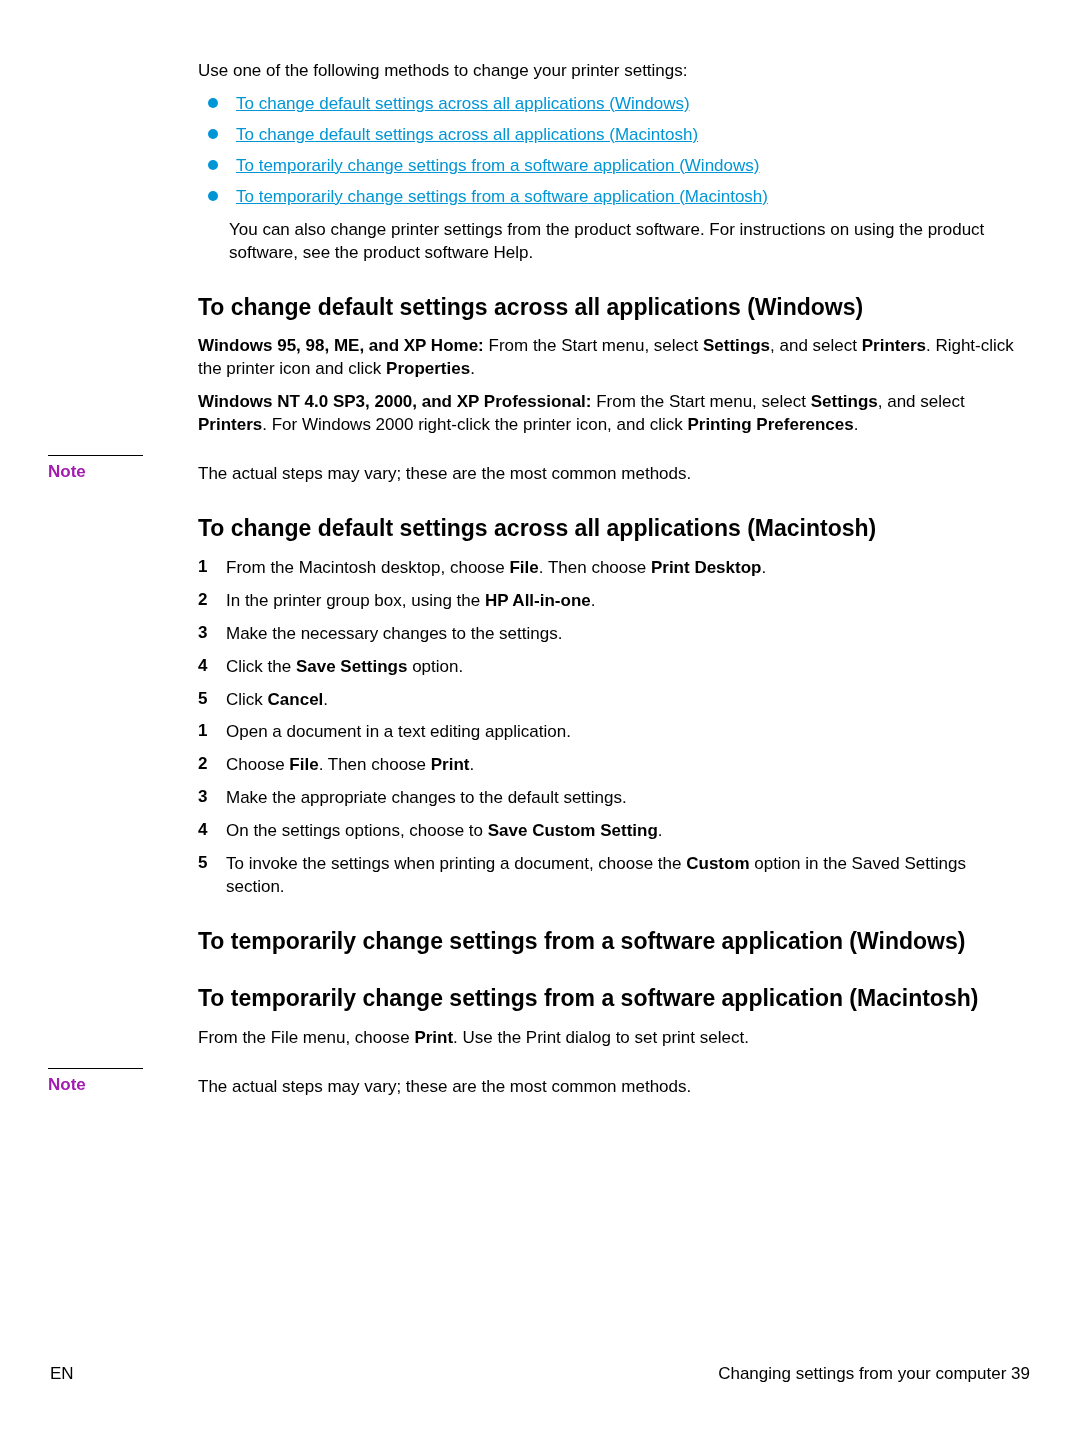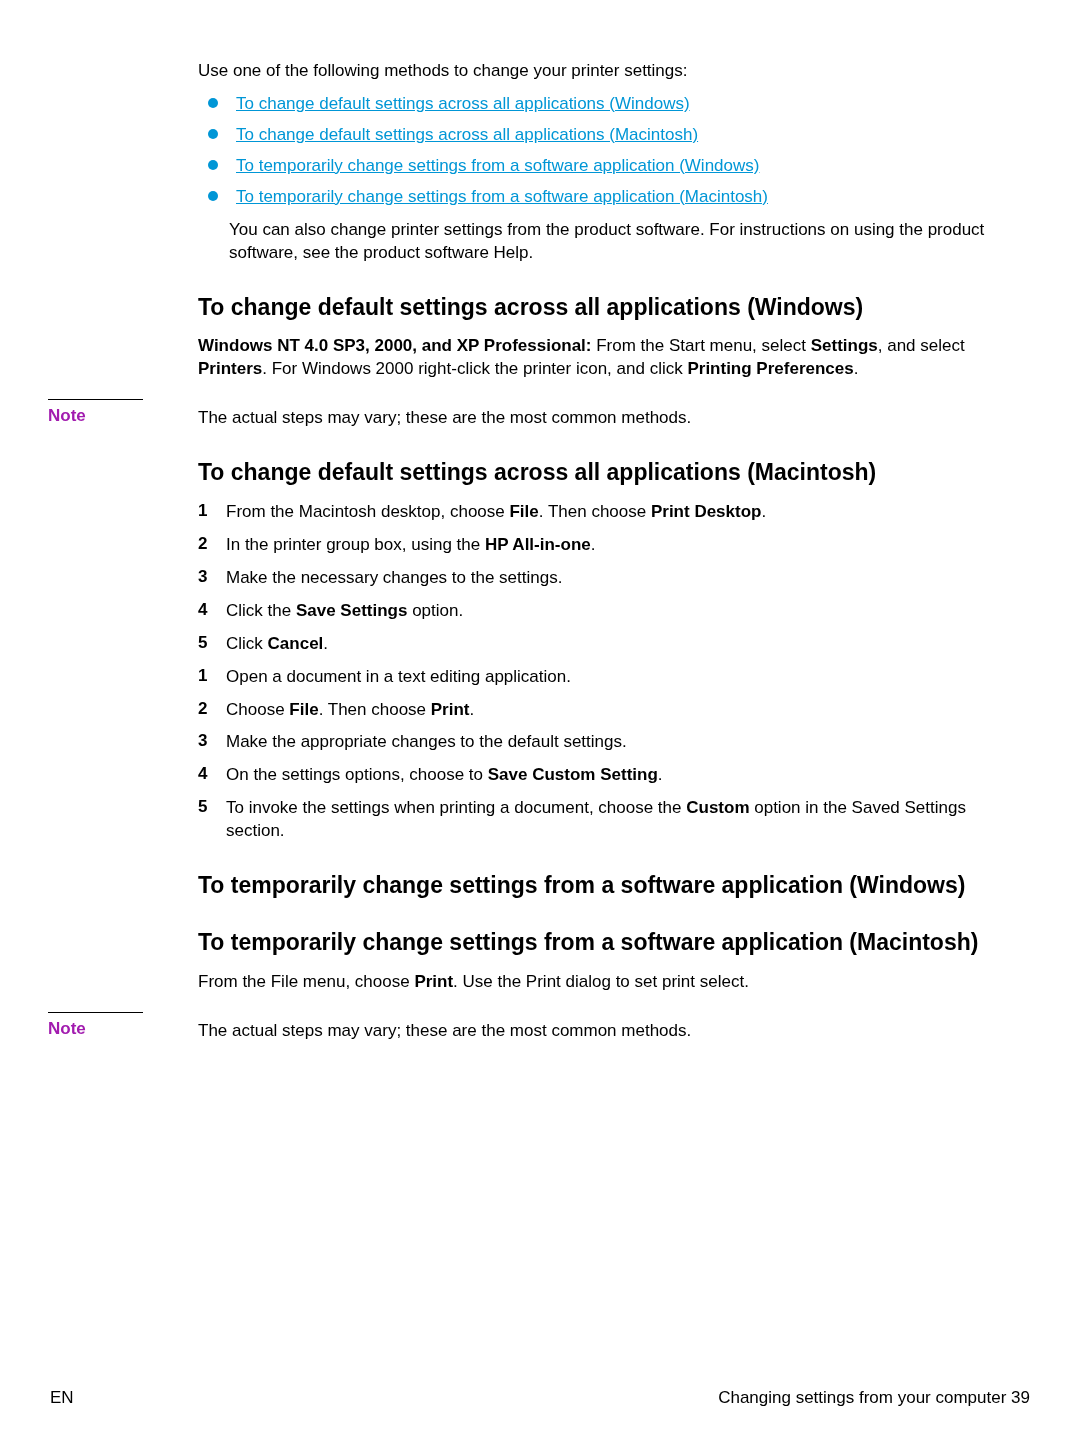--- a/index.html
+++ b/index.html
@@ -19,21 +19,21 @@
   .note-label-wrap { width: 150px; flex: 0 0 150px; }
   .note-rule { border-top: 1.5px solid #000; width: 95px; margin-bottom: 6px; }
   .note-label { color: #a21caf; font-weight: bold; font-size: 17px; }
   .note-text { font-size: 17px; line-height: 1.35; flex: 1; padding-top: 8px; }
   .steps { margin: 6px 0 10px 0; }
   .step-row { display: flex; align-items: flex-start; margin-bottom: 10px; }
   .step-num { width: 28px; flex: 0 0 28px; font-weight: bold; font-size: 17px; }
   .step-text { font-size: 17px; line-height: 1.35; flex: 1; }
   .step-text b { font-weight: bold; }
   .subhead { font-size: 17px; line-height: 1.35; margin: 6px 0 10px 0; }
-  .footer { position: absolute; bottom: 30px; left: 50px; right: 50px; display: flex; justify-content: space-between; font-size: 17px; }
+  .footer { position: absolute; bottom: 54px; left: 50px; right: 50px; display: flex; justify-content: space-between; font-size: 17px; }
   .footer-right { }
 </style>
 </head>
 <body>
 
 <div class="page">
   <div class="content">
 
     <p class="intro">Use one of the following methods to change your printer settings:</p>
 
@@ -52,20 +52,23 @@
       </div>
       <div class="bullet-row">
         <span class="bullet-dot"></span>
         <a class="bullet-link">To temporarily change settings from a software application (Macintosh)</a>
       </div>
     </div>
 
     <p class="para">You can also change printer settings from the product software. For instructions on using the product software, see the product software Help.</p>
 
     <h2 class="section">To change default settings across all applications (Windows)</h2>
+    <p class="body-para">
+      <b>Windows 95, 98, ME, and XP Home: </b><span>From the Start menu, select </span><b>Settings</b><span>, and select </span><b>Printers</b><span>. Right-click the printer icon and click </span><b>Properties</b><span>.</span>
+    </p>
     <p class="body-para">
       <b>Windows NT 4.0 SP3, 2000, and XP Professional: </b><span>From the Start menu, select </span><b>Settings</b><span>, and select </span><b>Printers</b><span>. For Windows 2000 right-click the printer icon, and click </span><b>Printing Preferences</b><span>.</span>
     </p>
 
     <div class="note-block">
       <div class="note-label-wrap">
         <div class="note-rule"></div>
         <span class="note-label">Note</span>
       </div>
       <div class="note-text">The actual steps may vary; these are the most common methods.</div>

